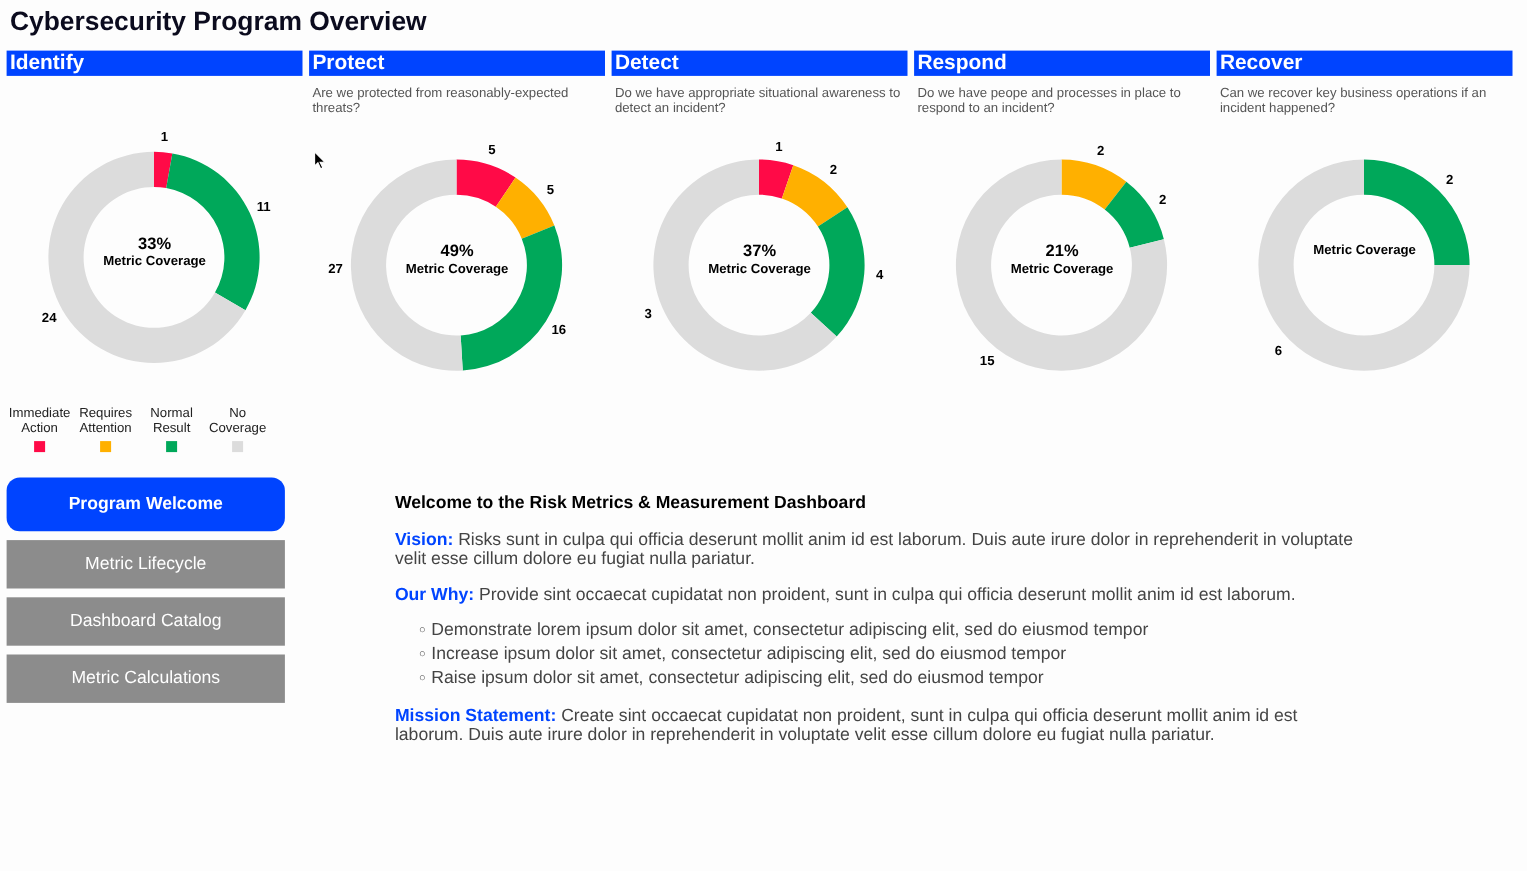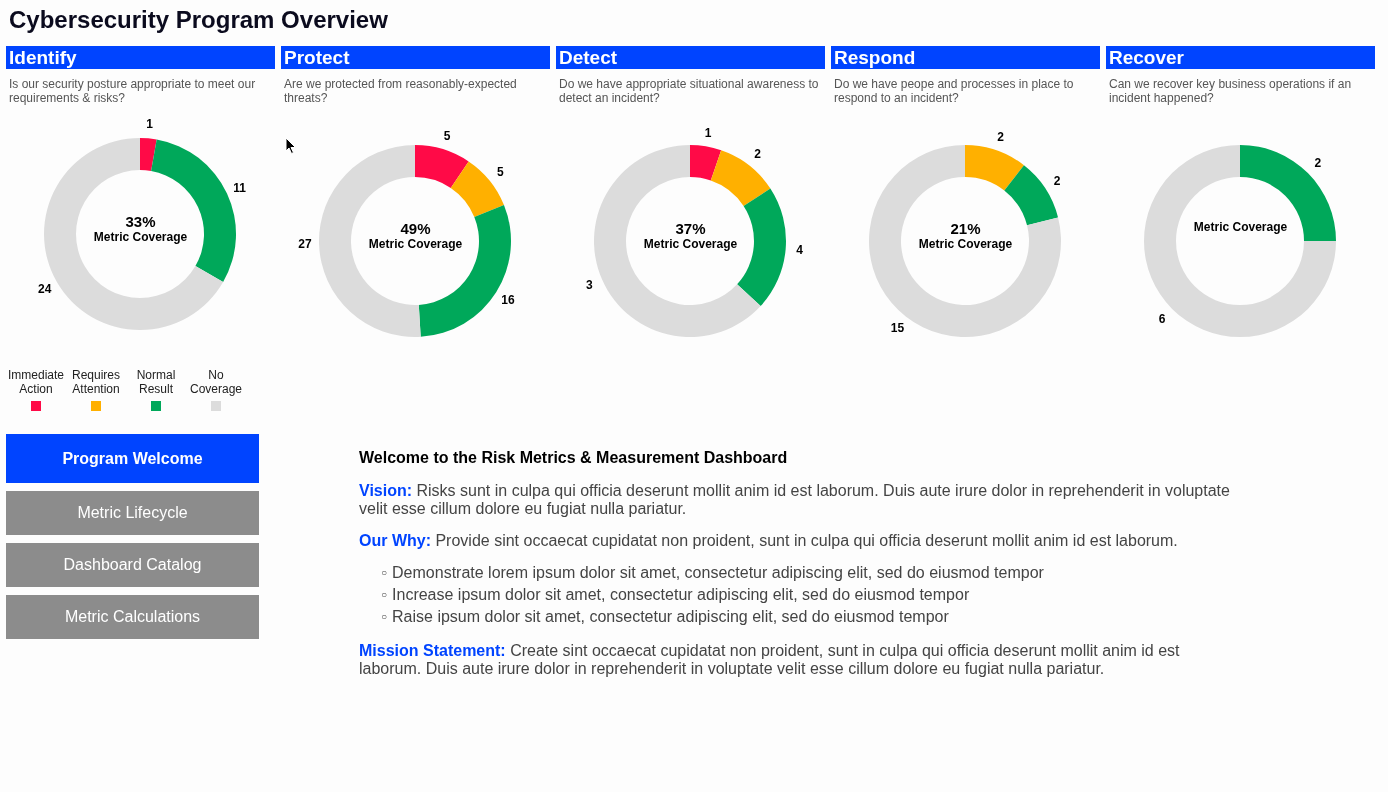--- a/index.html
+++ b/index.html
@@ -14,39 +14,38 @@
   .donut-wrap svg { position: absolute; left: 0; top: 0; }
   .center { position: absolute; left: 0; width: 100%; text-align: center; }
   .center .pct { font-size: 15px; font-weight: bold; }
   .center .cap { font-size: 12px; font-weight: bold; }
   .slab { position: absolute; font-size: 12px; font-weight: bold; transform: translate(-50%, -50%); }
   .legend { position: absolute; left: 6px; top: 368px; display: flex; }
   .leg { width: 60px; text-align: center; font-size: 12px; color: #222; line-height: 14px; }
   .leg .sw { width: 10px; height: 10px; margin: 5px auto 0; }
   .nav { position: absolute; left: 6px; top: 434px; width: 253px; }
   .nav-btn { display: block; width: 253px; height: 44px; margin-bottom: 8px; background: #8c8c8c; color: #fff; text-align: center; line-height: 44px; font-size: 16px; cursor: pointer; }
-  .nav-btn.active { background: #0044ff; font-weight: bold; height: 49px; line-height: 49px; }
+  .nav-btn.active { background: #0044ff; font-weight: bold; height: 49px; line-height: 49px; border-radius: 12px; }
   .content { position: absolute; left: 311px; top: 449px; width: 880px; color: #444; font-size: 16px; line-height: 18px; margin-left: 48px; }
   .content h2 { font-size: 16px; font-weight: bold; color: #000; margin-bottom: 15px; }
   .content p { margin-bottom: 14px; }
   .content .lbl { color: #0044ff; font-weight: bold; }
   .content ul { list-style: none; margin: -2px 0 14px 22px; }
   .content li { line-height: 22px; }
   .content li::before { content: "\25CB"; font-size: 10px; margin-right: 5px; vertical-align: 2px; }
   .cursor { position: absolute; left: 285px; top: 137px; }
 </style>
 </head>
 <body>
 
 <div class="title">Cybersecurity Program Overview</div>
 
 <div class="cols">
   <div class="col">
     <div class="col-head">Identify</div>
-    <div class="col-desc">Is our security posture appropriate to meet our requirements &amp; risks?</div>
     <div class="donut-wrap">
         <svg width="269" height="230">
           <path d="M134 22 A96 96 0 0 1 150.67022505602532 23.458455710828034 L145.11348337068355 54.97230380721869 A64 64 0 0 0 134 54 Z" fill="#ff0a47"></path>
           <path d="M150.67022505602532 23.458455710828034 A96 96 0 0 1 217.1384387633061 165.99999999999997 L189.42562584220408 150 A64 64 0 0 0 145.11348337068355 54.97230380721869 Z" fill="#00a85a"></path>
           <path d="M217.1384387633061 165.99999999999997 A96 96 0 1 1 133.99999999999997 22 L133.99999999999997 54 A64 64 0 1 0 189.42562584220408 150 Z" fill="#dcdcdc"></path>
         </svg>
       <div class="center" style="top:97px">
         <div class="pct">33%</div>
         <div class="cap">Metric Coverage</div>
       </div>

